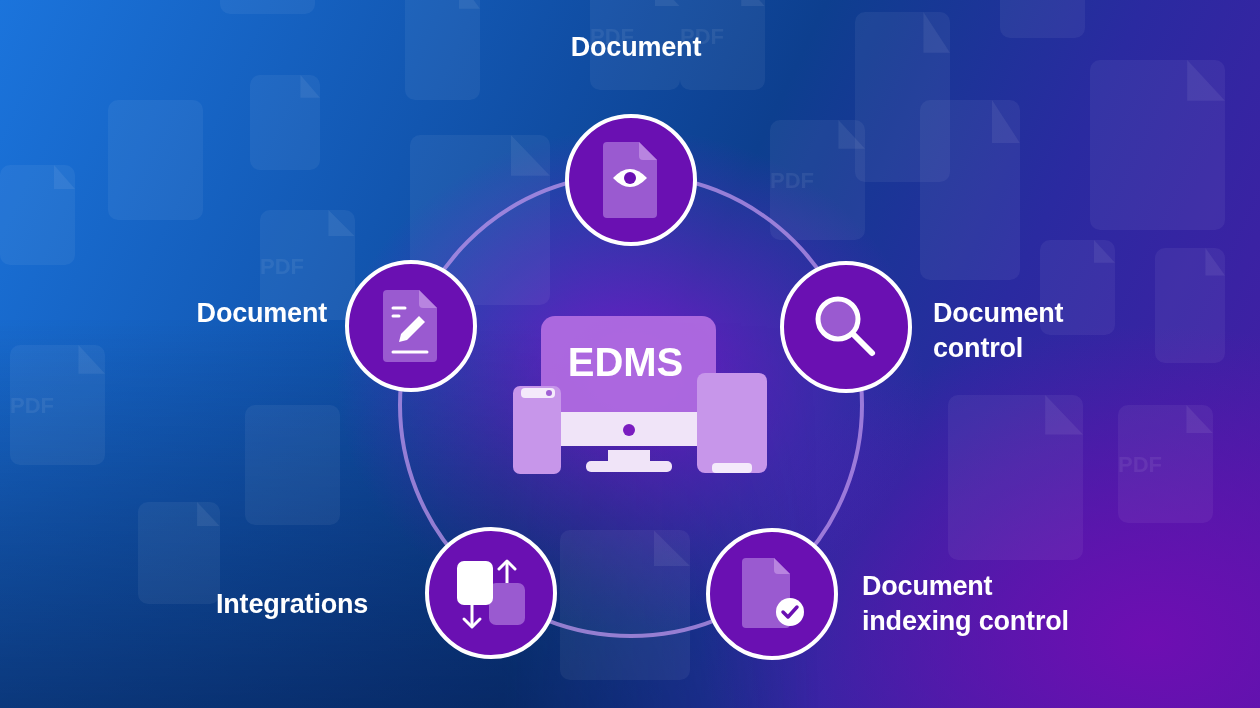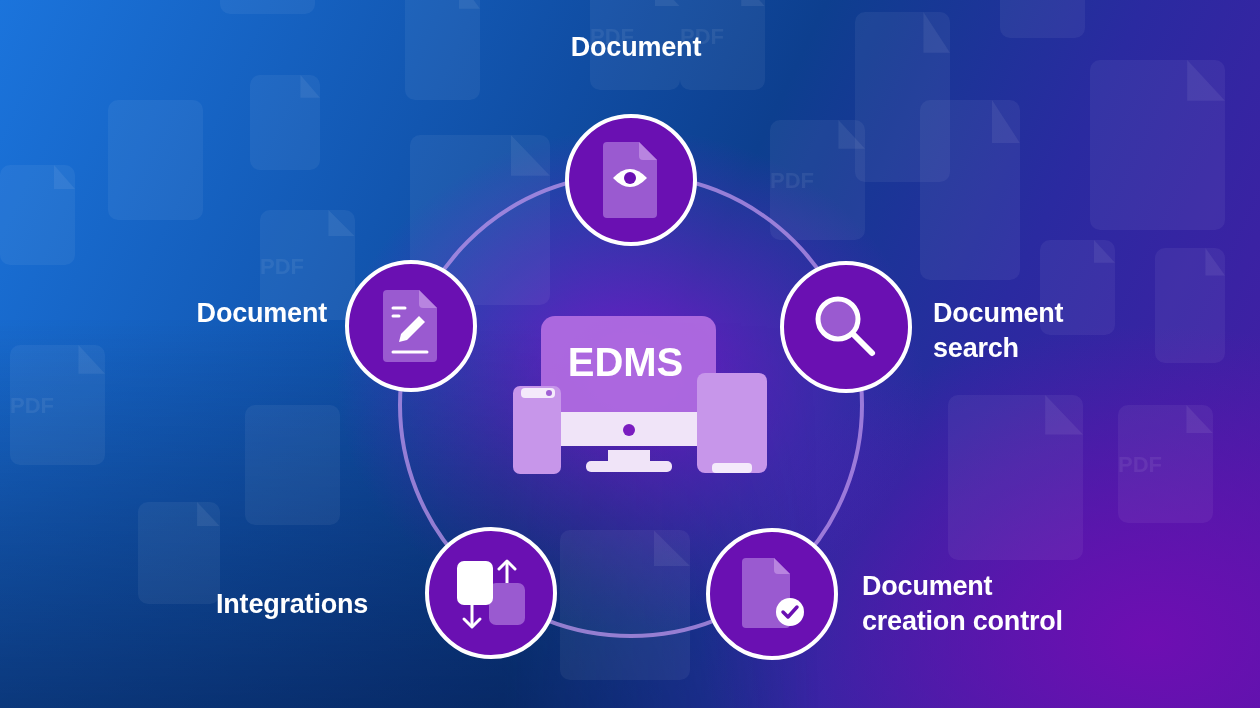--- a/index.html
+++ b/index.html
@@ -126,34 +126,34 @@
 </div>
 
 <div class="node" style="left:780px;top:261px;">
   <svg width="80" height="80" viewBox="0 0 80 80">
     <circle cx="32" cy="32" r="20" fill="#9a5ad0" stroke="#fff" stroke-width="5"></circle>
     <line x1="47" y1="47" x2="66" y2="66" stroke="#fff" stroke-width="6" stroke-linecap="round"></line>
   </svg>
 </div>
 <div class="label" style="left:933px;top:296px;">
   <div>Document</div>
-  <div>search</div>
+  <div>control</div>
 </div>
 
 <div class="node" style="left:706px;top:528px;">
   <svg width="80" height="80" viewBox="0 0 80 80">
     <path d="M14 4 H42 L58 20 V70 a4 4 0 0 1 -4 4 H14 a4 4 0 0 1 -4 -4 V8 a4 4 0 0 1 4 -4z" fill="#9a5ad0"></path>
     <path d="M42 4 L58 20 H46 a4 4 0 0 1 -4 -4z" fill="#b884e0"></path>
     <circle cx="58" cy="58" r="14" fill="#fff"></circle>
     <path d="M51 58 L56 63 L65 53" fill="none" stroke="#6a10b2" stroke-width="3.5" stroke-linecap="round" stroke-linejoin="round"></path>
   </svg>
 </div>
 <div class="label" style="left:862px;top:569px;">
   <div>Document</div>
-  <div>creation control</div>
+  <div>indexing control</div>
 </div>
 
 <div class="node" style="left:425px;top:527px;">
   <svg width="80" height="80" viewBox="0 0 80 80">
     <rect x="38" y="30" width="36" height="42" rx="7" fill="#9a5ad0"></rect>
     <rect x="6" y="8" width="36" height="44" rx="7" fill="#fff"></rect>
     <line x1="21" y1="52" x2="21" y2="74" stroke="#fff" stroke-width="3"></line>
     <path d="M13 66 L21 74 L29 66" fill="none" stroke="#fff" stroke-width="3" stroke-linecap="round" stroke-linejoin="round"></path>
     <line x1="56" y1="30" x2="56" y2="8" stroke="#fff" stroke-width="3"></line>
     <path d="M48 16 L56 8 L64 16" fill="none" stroke="#fff" stroke-width="3" stroke-linecap="round" stroke-linejoin="round"></path>

